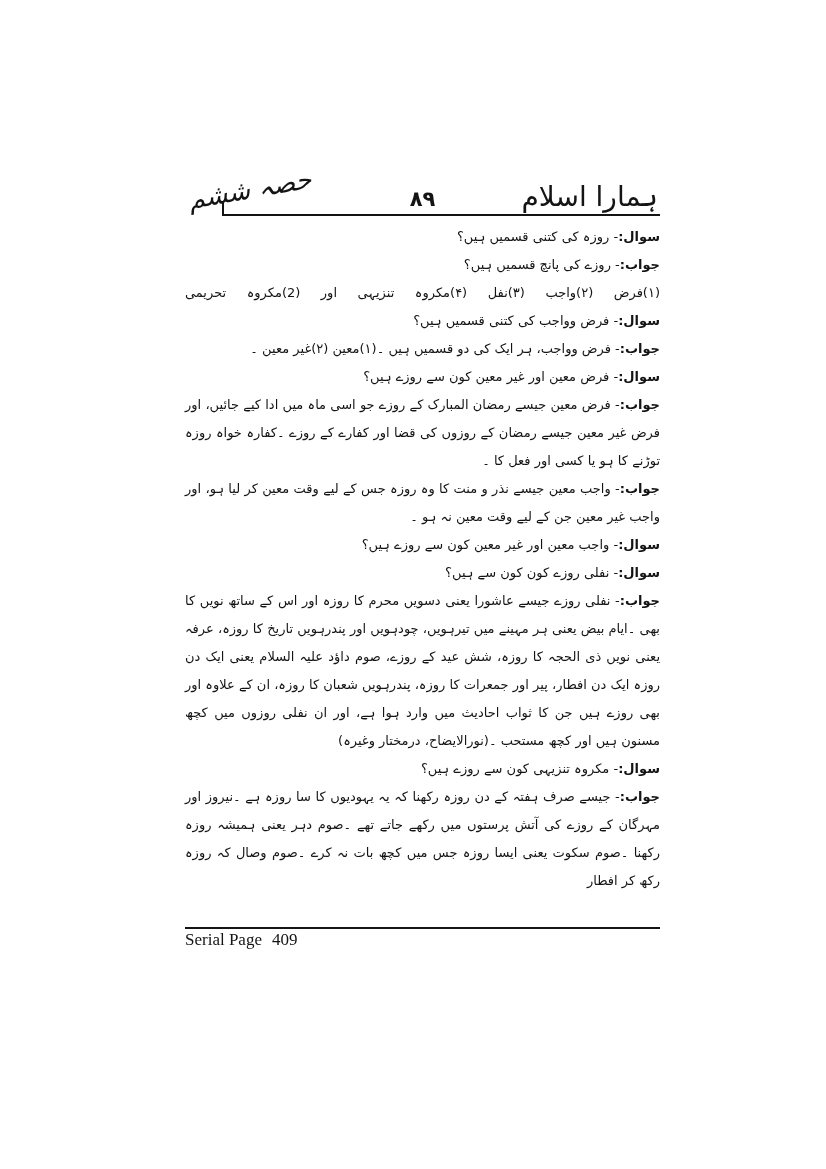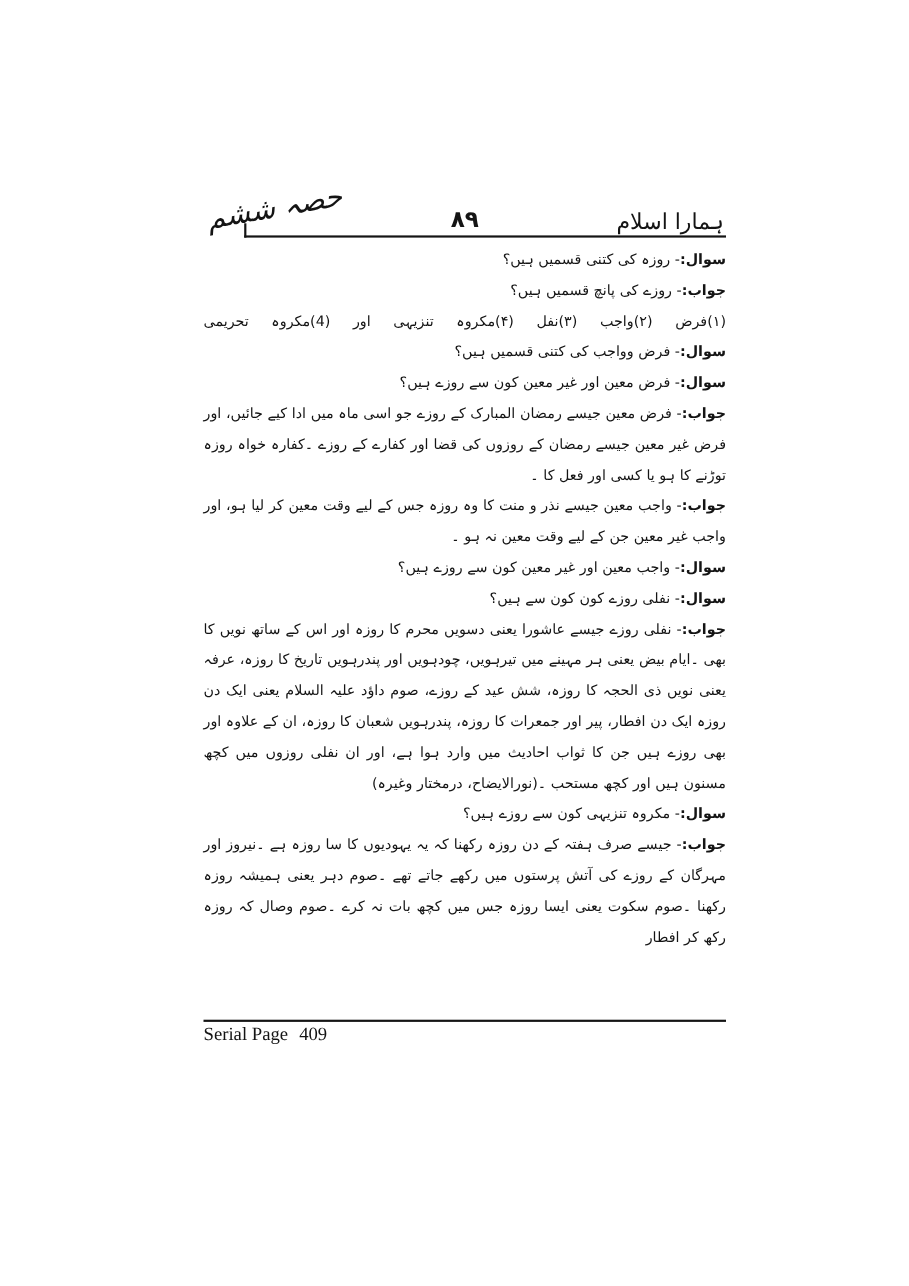--- a/index.html
+++ b/index.html
@@ -23,21 +23,21 @@
     height:2px;background:#141414;
   }
   .header-rule-tick{
     position:absolute;
     left:37px;bottom:0;
     width:2px;height:13px;background:#141414;
   }
   .book-title{
     position:absolute;
     right:2px;bottom:3px;
-    font-size:20px;
+    font-size:28px;
     letter-spacing:1px;
     direction:rtl;
     white-space:nowrap;
   }
   .page-number{
     position:absolute;
     left:50%;bottom:5px;
     transform:translateX(-50%);
     font-weight:bold;
     font-size:21px;
@@ -95,22 +95,23 @@
     <span class="page-number">۸۹</span>
     <span class="book-title">ہمارا اسلام</span>
     <div class="header-rule"></div>
     <div class="header-rule-tick"></div>
   </div>
 
   <div class="content" dir="rtl">
 
   <p class="qa q"><span class="marker">سوال:</span>- روزہ کی کتنی قسمیں ہیں؟</p>
       <p class="qa a"><span class="marker">جواب:</span>- روزے کی پانچ قسمیں ہیں؟</p>
-      <p class="qa list">(۱)فرض (۲)واجب (۳)نفل (۴)مکروہ تنزیہی اور (4)مکروہ تحریمی</p>
+      <p class="qa list">(۱)فرض (۲)واجب (۳)نفل (۴)مکروہ تنزیہی اور (2)مکروہ تحریمی</p>
       <p class="qa q"><span class="marker">سوال:</span>- فرض وواجب کی کتنی قسمیں ہیں؟</p>
+      <p class="qa a"><span class="marker">جواب:</span>- فرض وواجب، ہر ایک کی دو قسمیں ہیں ۔(۱)معین (۲)غیر معین ۔</p>
       <p class="qa q"><span class="marker">سوال:</span>- فرض معین اور غیر معین کون سے روزے ہیں؟</p>
       <p class="qa a"><span class="marker">جواب:</span>- فرض معین جیسے رمضان المبارک کے روزے جو اسی ماہ میں ادا کیے جائیں، اور فرض غیر معین جیسے رمضان کے روزوں کی قضا اور کفارے کے روزے ۔کفارہ خواہ روزہ توڑنے کا ہو یا کسی اور فعل کا ۔</p>
       <p class="qa a"><span class="marker">جواب:</span>- واجب معین جیسے نذر و منت کا وہ روزہ جس کے لیے وقت معین کر لیا ہو، اور واجب غیر معین جن کے لیے وقت معین نہ ہو ۔</p>
       <p class="qa q"><span class="marker">سوال:</span>- واجب معین اور غیر معین کون سے روزے ہیں؟</p>
       <p class="qa q"><span class="marker">سوال:</span>- نفلی روزے کون کون سے ہیں؟</p>
       <p class="qa a"><span class="marker">جواب:</span>- نفلی روزے جیسے عاشورا یعنی دسویں محرم کا روزہ اور اس کے ساتھ نویں کا بھی ۔ایام بیض یعنی ہر مہینے میں تیرہویں، چودہویں اور پندرہویں تاریخ کا روزہ، عرفہ یعنی نویں ذی الحجہ کا روزہ، شش عید کے روزے، صوم داؤد علیہ السلام یعنی ایک دن روزہ ایک دن افطار، پیر اور جمعرات کا روزہ، پندرہویں شعبان کا روزہ، ان کے علاوہ اور بھی روزے ہیں جن کا ثواب احادیث میں وارد ہوا ہے، اور ان نفلی روزوں میں کچھ مسنون ہیں اور کچھ مستحب ۔(نورالایضاح، درمختار وغیرہ)</p>
       <p class="qa q"><span class="marker">سوال:</span>- مکروہ تنزیہی کون سے روزے ہیں؟</p>
       <p class="qa a"><span class="marker">جواب:</span>- جیسے صرف ہفتہ کے دن روزہ رکھنا کہ یہ یہودیوں کا سا روزہ ہے ۔نیروز اور مہرگان کے روزے کی آتش پرستوں میں رکھے جاتے تھے ۔صوم دہر یعنی ہمیشہ روزہ رکھنا ۔صوم سکوت یعنی ایسا روزہ جس میں کچھ بات نہ کرے ۔صوم وصال کہ روزہ رکھ کر افطار</p>
     </div>
 

